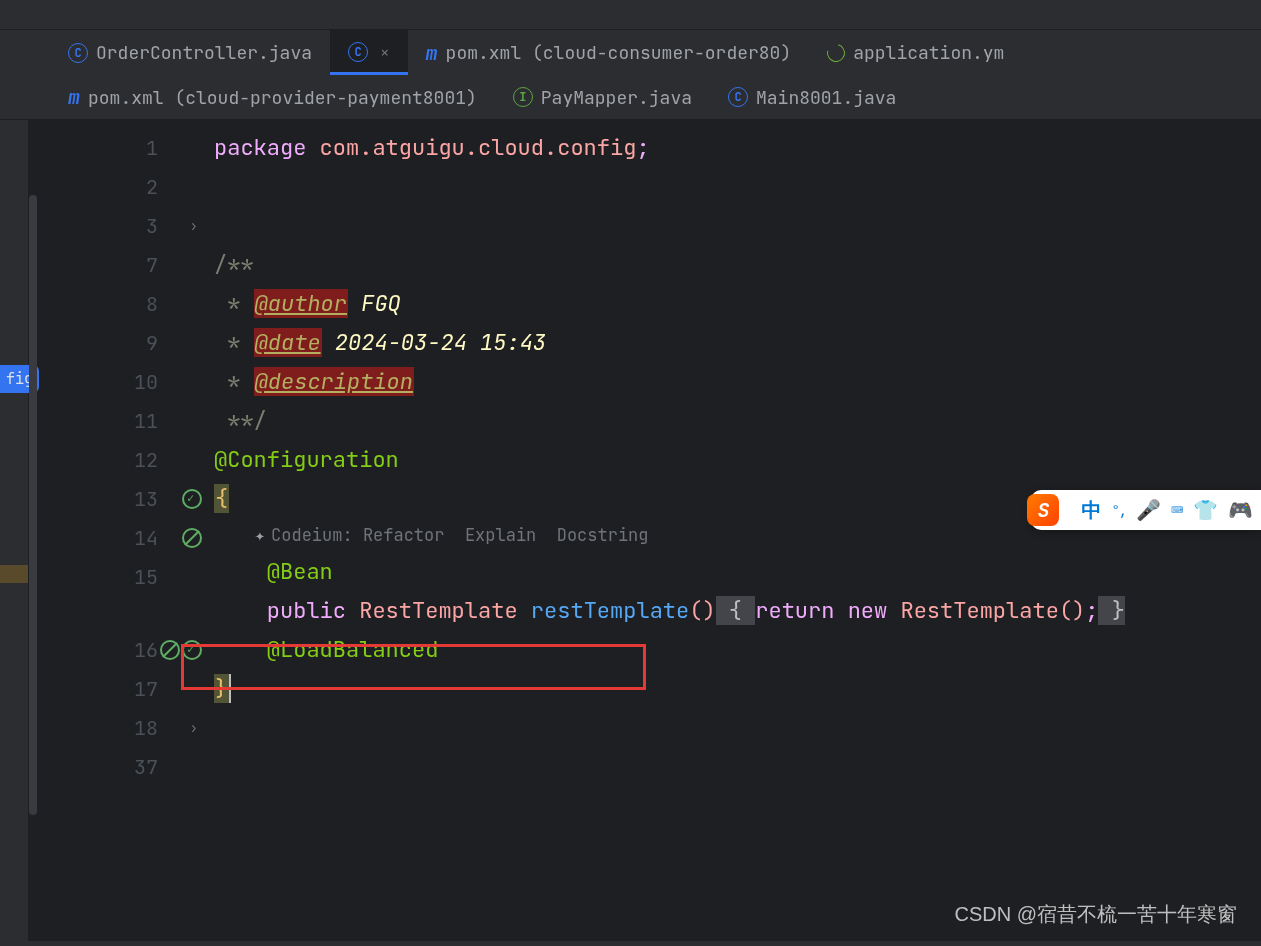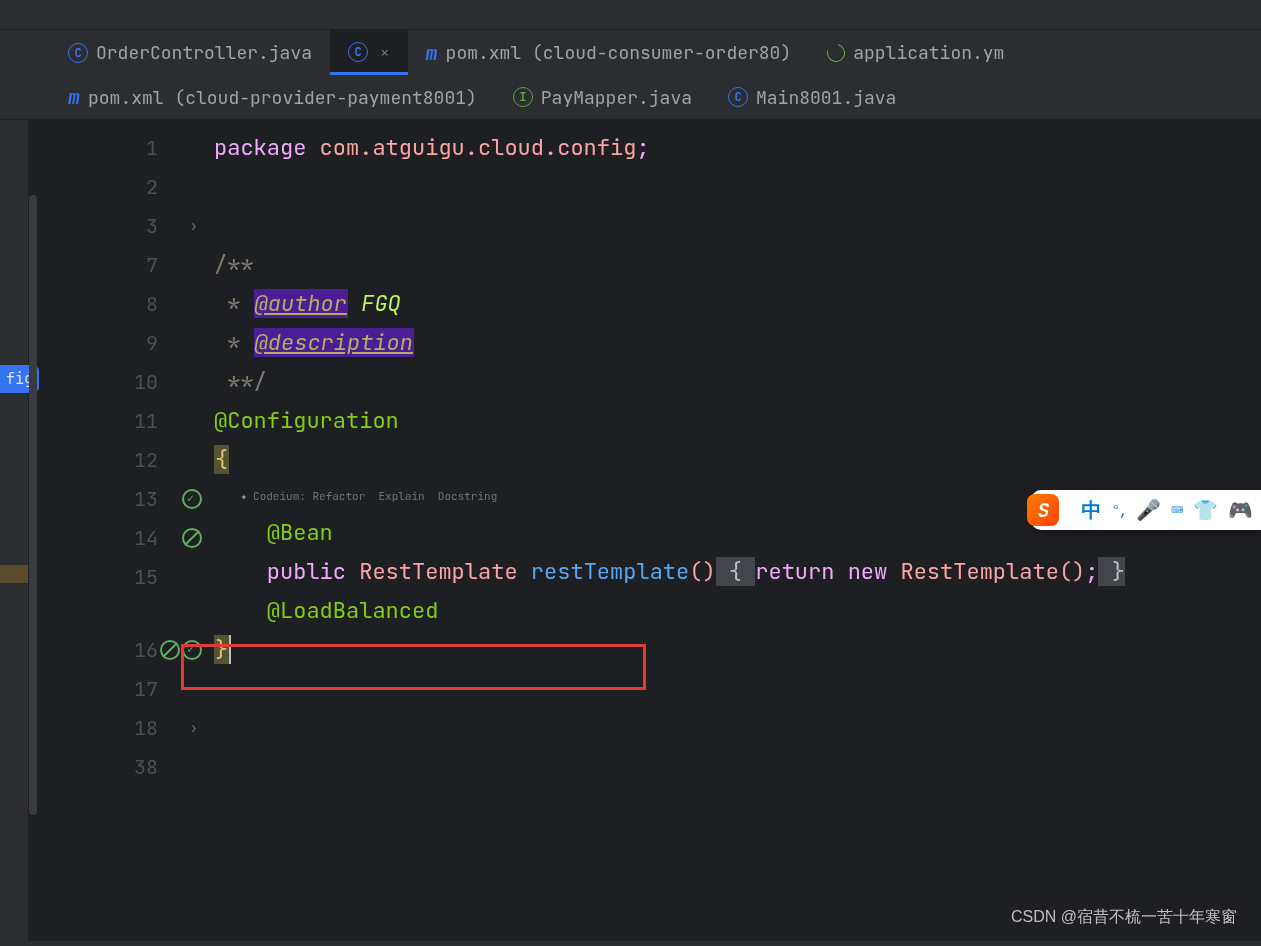--- a/index.html
+++ b/index.html
@@ -161,29 +161,29 @@
       flex: 1;
       padding-top: 8px;
       padding-left: 46px;
       font-size: 22px;
       line-height: 39px;
       position: relative;
     }
     .code-line { height: 39px; white-space: pre; }
     .code-line.codelens {
       height: 34px;
-      font-size: 11px;
+      font-size: 17px;
       color: #6f737a;
       line-height: 34px;
     }
     .kw { color: #f0abfc; }
     .ann { color: #84cc16; }
-    .ann-hl { color: #b3ae60; text-decoration: underline; font-style: italic; background: #4c1d95; padding: 0 1px;}
+    .ann-hl { color: #b3ae60; text-decoration: underline; font-style: italic; background: #7f1d1d; padding: 0 1px;}
     .comment { color: #7a7e6f; }
-    .comment-it { color: #bef264; font-style: italic; }
+    .comment-it { color: #fef9c3; font-style: italic; }
     .ident { color: #fca5a5; }
     .method { color: #56a8f5; }
     .fold-box { background: #393b40; padding: 2px 8px; border-radius: 4px; color: #bcbec4; }
     .brace-hl { background: #43454a; }
     .brace-cursor { border-right: 2px solid #bcbec4; }
     .red-box {
       position: absolute;
       border: 3px solid #e53935;
       top: 524px;
       left: 13px;
@@ -191,21 +191,21 @@
       height: 46px;
       pointer-events: none;
     }
     .brace-yellow { color: #e8bf6a; background: #515435; padding:0 1px;}
     .sparkle { color: #9da0a8; margin-right: 6px; }
     .watermark {
       position: absolute;
       bottom: 18px;
       right: 24px;
       color: #d0d0d0;
-      font-size: 16px;
+      font-size: 20px;
       font-family: sans-serif;
       opacity: 0.9;
     }
     .ime-bar {
       position: absolute;
       top: 490px;
       right: 0;
       background: #fff;
       border-radius: 10px 0 0 10px;
       height: 40px;
@@ -332,29 +332,30 @@
         <span class="gutter-icons">
           <span class="run-icon no"></span>
           <span class="run-icon check"></span>
         </span>
       </div>
     <div class="gutter-row">17</div>
     <div class="gutter-row">
         <span>18</span>
         <span class="fold-arrow">›</span>
       </div>
-    <div class="gutter-row">38</div>
+    <div class="gutter-row">37</div>
   </div>
 
   <div class="code-area">
     <div class="code-line"><span class="kw">package</span><span class="ident"> com.atguigu.cloud.config</span><span class="kw">;</span></div>
     <div class="code-line"></div>
     <div class="code-line"></div>
     <div class="code-line"><span class="comment">/**</span></div>
     <div class="code-line"><span class="comment"> * </span><span class="ann-hl">@author</span><span class="comment-it"> FGQ</span></div>
+    <div class="code-line"><span class="comment"> * </span><span class="ann-hl">@date</span><span class="comment-it"> 2024-03-24 15:43</span></div>
     <div class="code-line"><span class="comment"> * </span><span class="ann-hl">@description</span></div>
     <div class="code-line"><span class="comment"> **/</span></div>
     <div class="code-line"><span class="ann">@Configuration</span></div>
     <div class="code-line"><span class="brace-yellow">{</span></div>
     <div class="code-line codelens">    <span class="sparkle">✦</span><span>Codeium: </span><span>Refactor</span>  <span>Explain</span>  <span>Docstring</span></div>
     <div class="code-line">    <span class="ann">@Bean</span></div>
     <div class="code-line">    <span class="kw">public </span><span class="ident">RestTemplate </span><span class="method">restTemplate</span><span class="ident">()</span><span class="brace-hl"> { </span><span class="kw">return </span><span class="kw">new </span><span class="ident">RestTemplate</span><span class="ident">()</span><span class="kw">;</span><span class="brace-hl"> }</span></div>
     <div class="code-line">    <span class="ann">@LoadBalanced</span></div>
     <div class="code-line"><span class="brace-yellow brace-cursor">}</span></div>
     <div class="red-box"></div>

